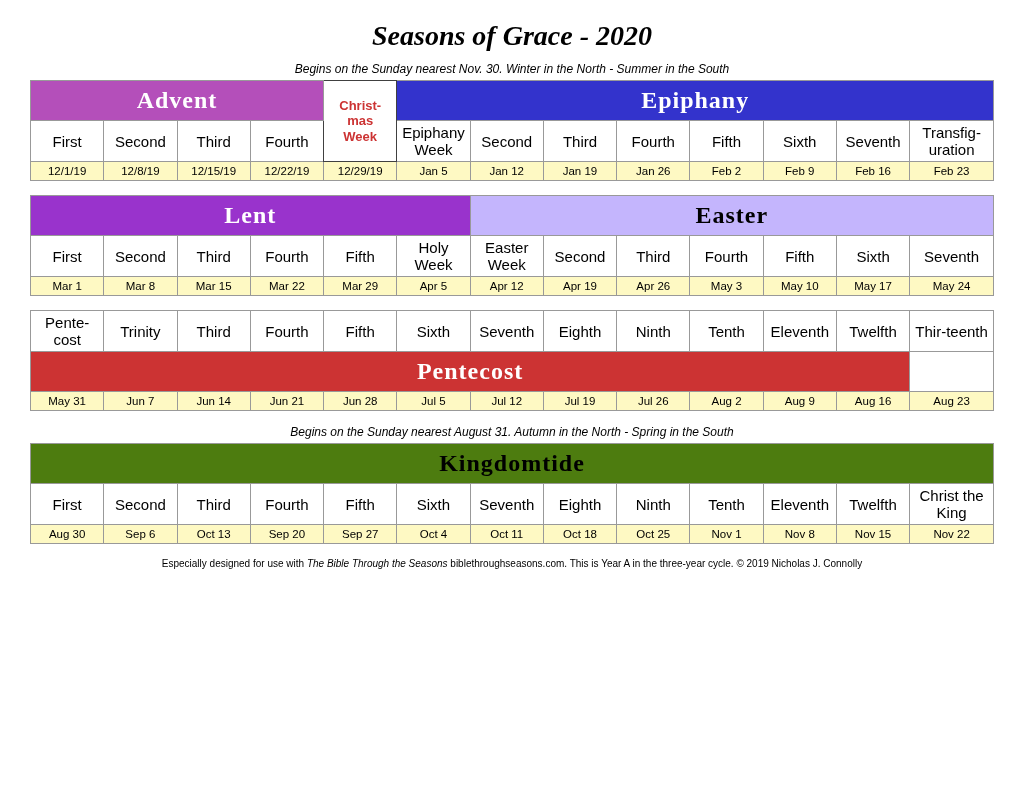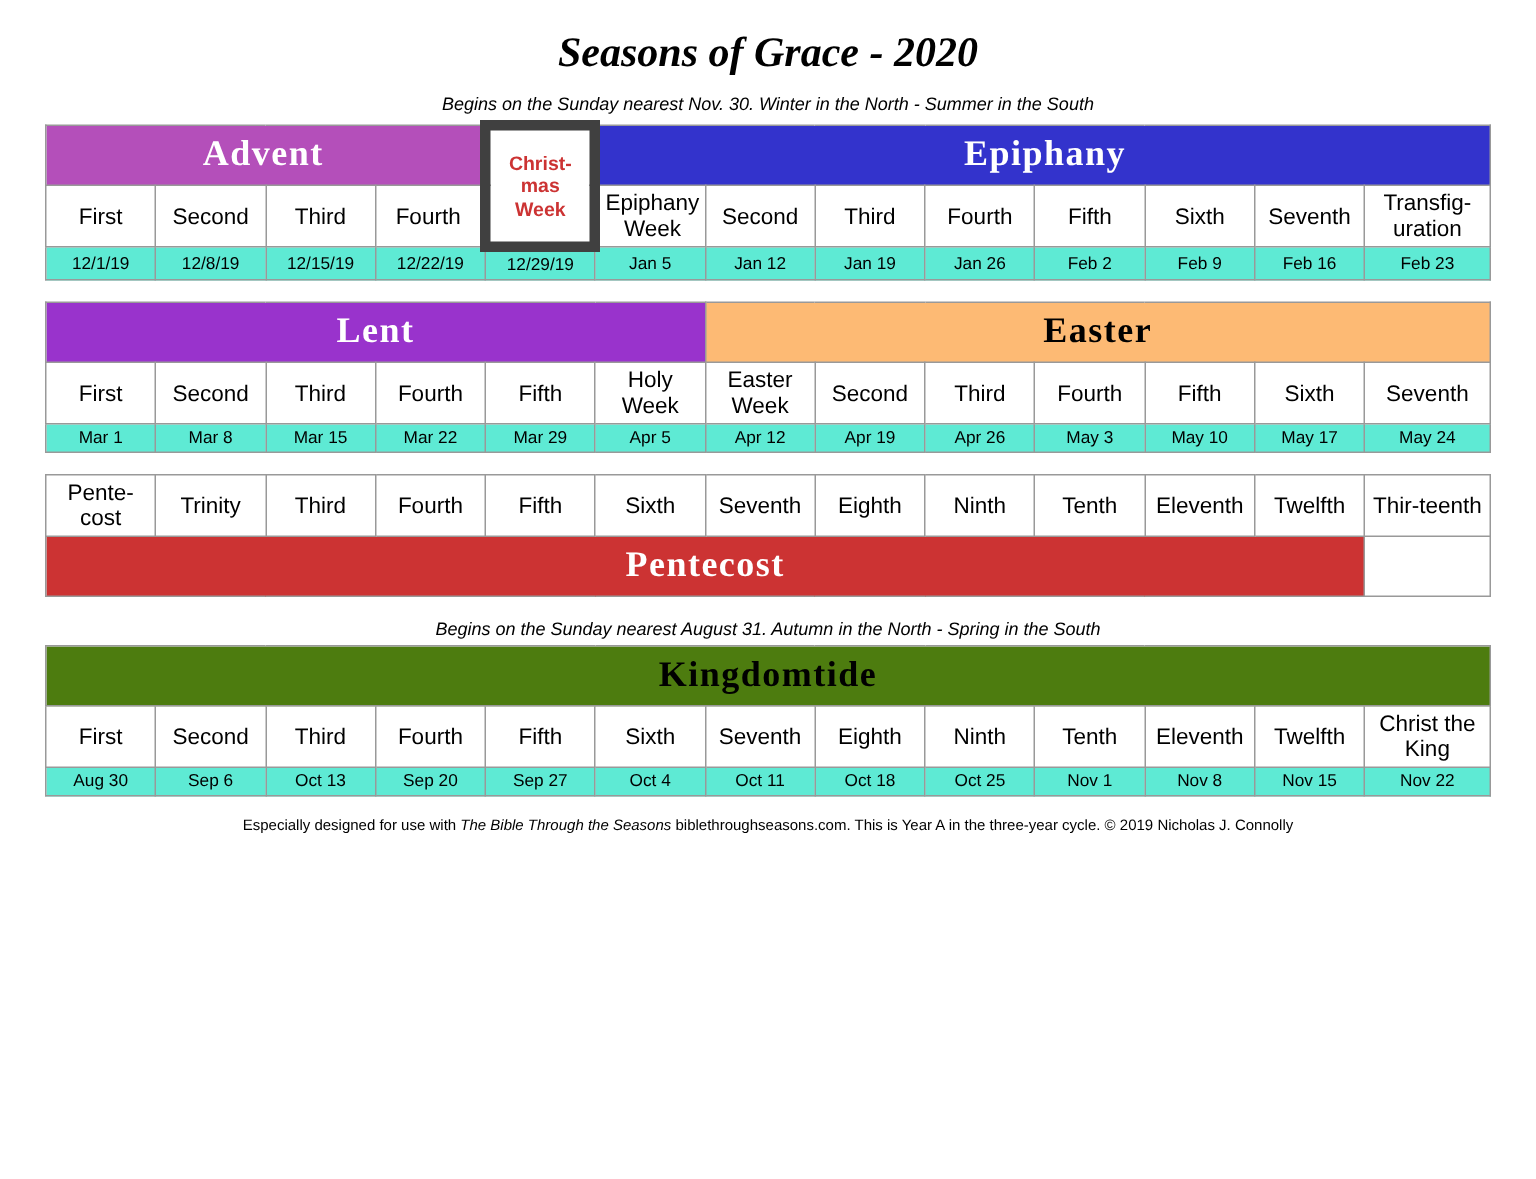--- a/index.html
+++ b/index.html
@@ -45,25 +45,25 @@
       font-weight: bold;
       font-family: Georgia, serif;
       letter-spacing: 1px;
       padding: 6px 4px;
       color: white;
     }
     .advent-header { background-color: #b44fba; }
     .christmas-text { color: #cc3333; font-weight: bold; font-size: 13px; line-height: 1.2; }
     .epiphany-header { background-color: #3333cc; }
     .lent-header { background-color: #9933cc; }
-    .easter-header { background-color: #fdba74; color: #000; }
+    .easter-header { background-color: #c4b5fd; color: #000; }
     .pentecost-header { background-color: #cc3333; }
     .kingdomtide-header { background-color: #4d7c0f; color: #000; }
     .week-label { font-size: 15px; background-color: #fff; }
-    .date-row td { background-color: #5eead4; font-size: 11.5px; }
+    .date-row td { background-color: #fef9c3; font-size: 11.5px; }
     .footer-note {
       font-size: 10px;
       text-align: center;
       margin-top: 6px;
       color: #000;
     }
     .footer-note em {
       font-style: italic;
     }
   </style>
@@ -90,21 +90,21 @@
       <col style="width:7%">
       <col style="width:7%">
       <col style="width:7%">
       <col style="width:7%">
       <col style="width:8%">
     </colgroup>
     <tbody>
 
       <tr>
         <td colspan="4" class="header-cell advent-header">Advent</td>
-        <td rowspan="2" style="border:7px solid #404040; vertical-align:middle; padding:4px 2px;">
+        <td rowspan="2" style="border:1px solid #404040; vertical-align:middle; padding:4px 2px;">
           <span class="christmas-text">Christ-<br>mas<br>Week</span>
         </td>
         <td colspan="8" class="header-cell epiphany-header">Epiphany</td>
       </tr>
 
       <tr>
         <td class="week-label">First</td>
         <td class="week-label">Second</td>
         <td class="week-label">Third</td>
         <td class="week-label">Fourth</td>
@@ -223,20 +223,35 @@
         <td class="week-label">Ninth</td>
         <td class="week-label">Tenth</td>
         <td class="week-label">Eleventh</td>
         <td class="week-label">Twelfth</td>
         <td class="week-label">Thir-teenth</td>
       </tr>
       <tr>
         <td colspan="12" class="header-cell pentecost-header">Pentecost</td>
         <td style="border:1px solid #999; background:white;"></td>
       </tr>
+      <tr class="date-row">
+        <td>May 31</td>
+        <td>Jun 7</td>
+        <td>Jun 14</td>
+        <td>Jun 21</td>
+        <td>Jun 28</td>
+        <td>Jul 5</td>
+        <td>Jul 12</td>
+        <td>Jul 19</td>
+        <td>Jul 26</td>
+        <td>Aug 2</td>
+        <td>Aug 9</td>
+        <td>Aug 16</td>
+        <td>Aug 23</td>
+      </tr>
     </tbody>
   </table>
 </div>
 
 <div class="season-block">
   <div class="subtitle">Begins on the Sunday nearest August 31.   Autumn in the North - Spring in the South</div>
   <table>
     <colgroup>
       <col style="width:7%">
       <col style="width:7%">

